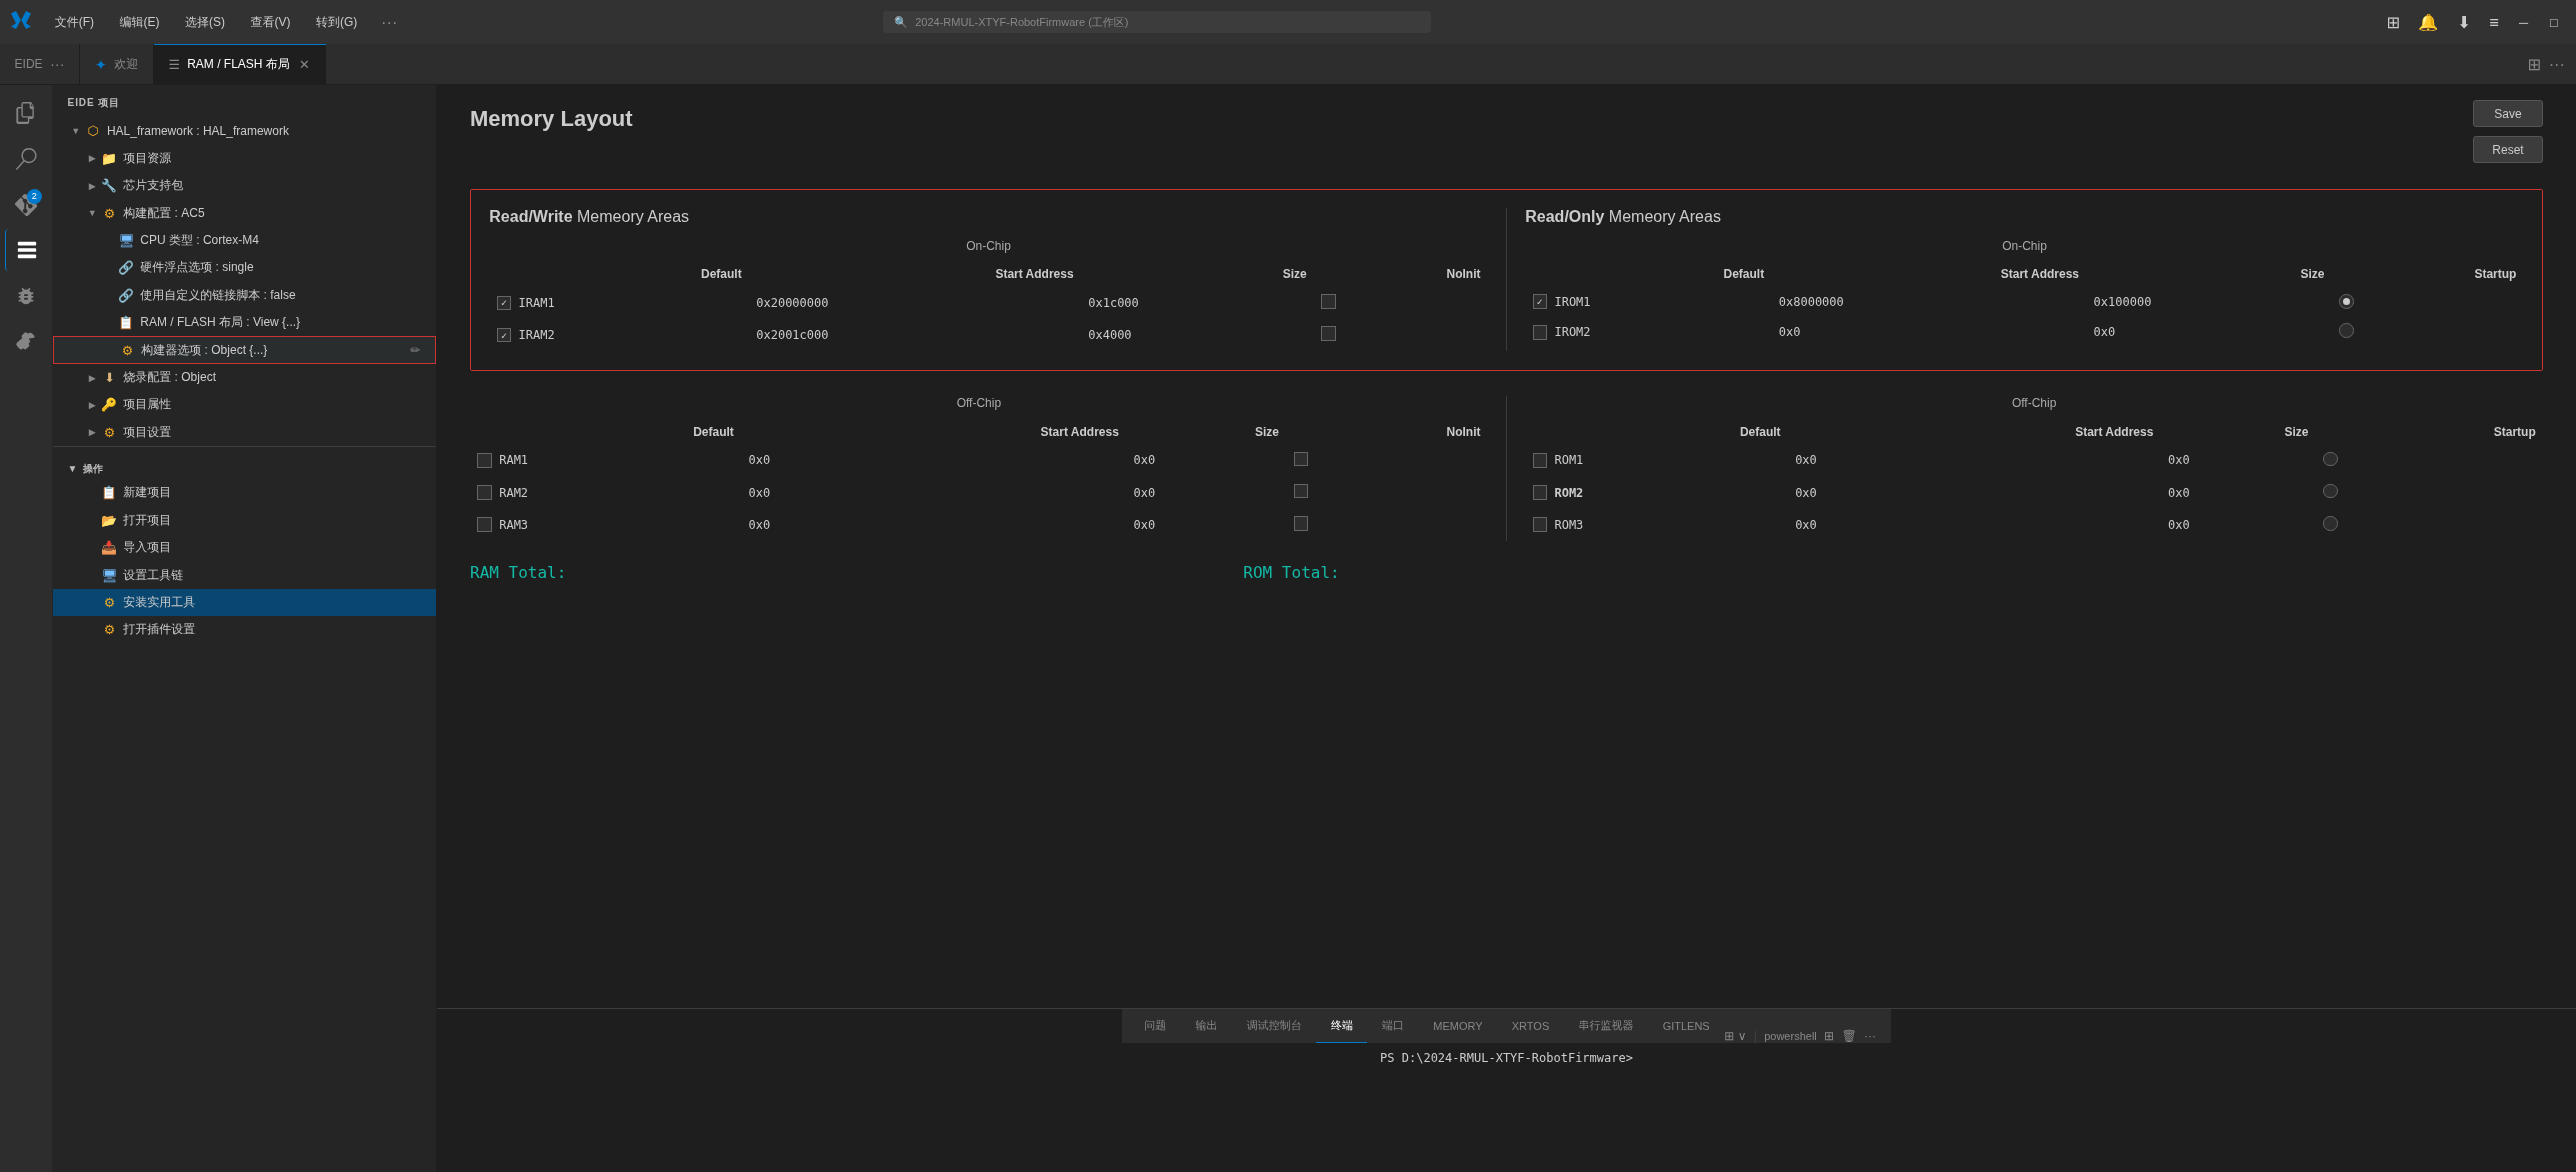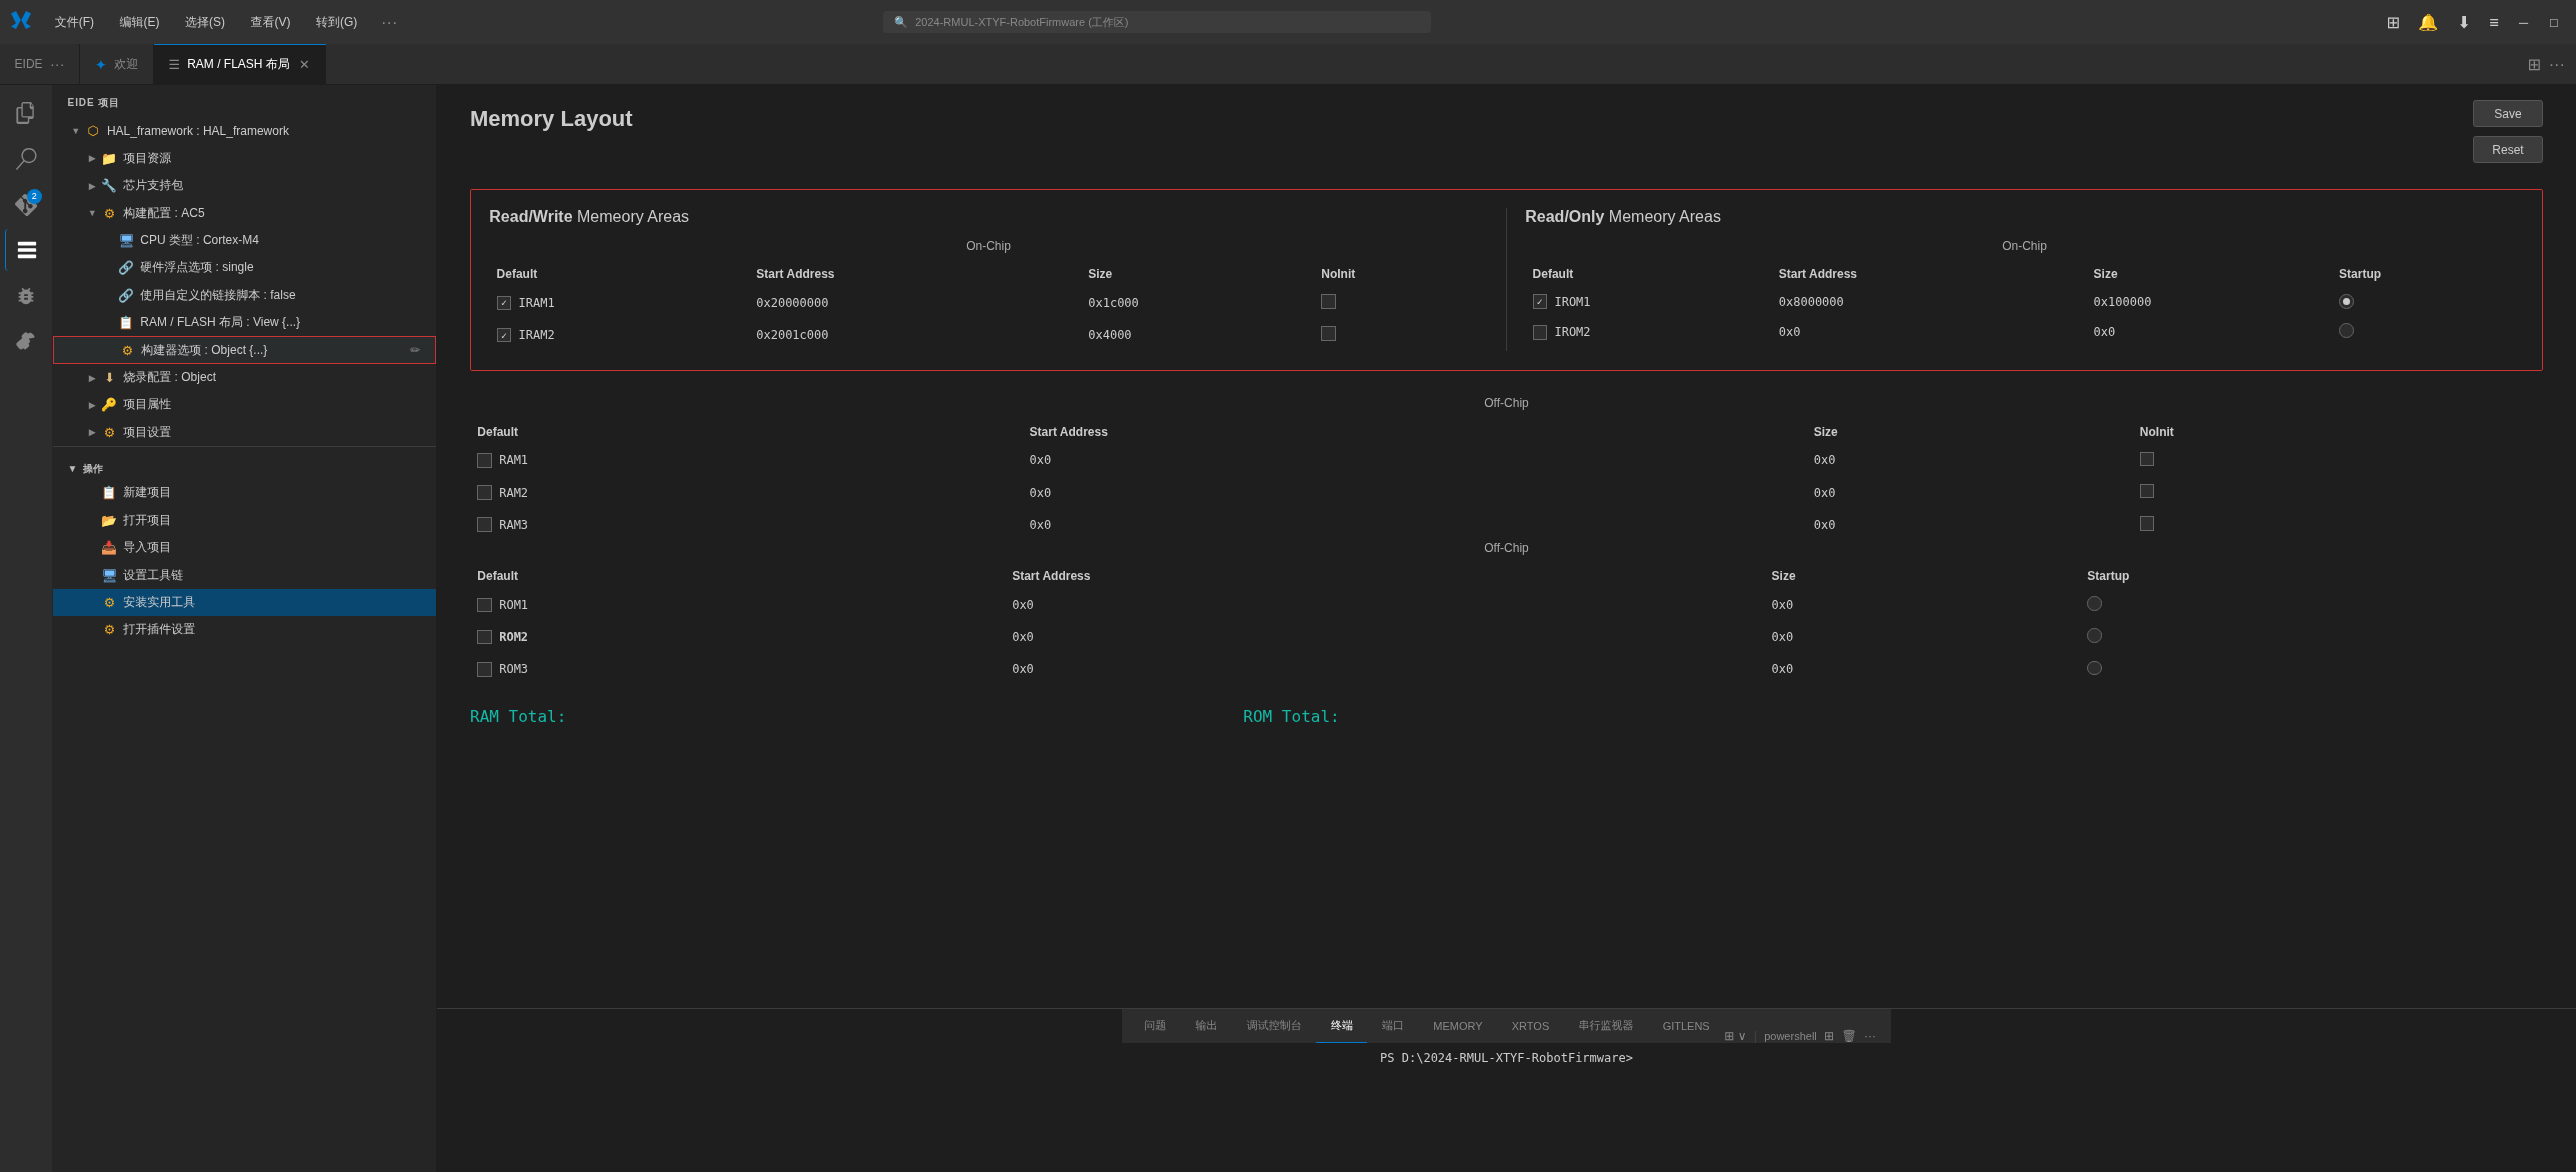--- a/index.html
+++ b/index.html
@@ -346,21 +346,21 @@
       margin-bottom: 9.1px;
     }
 
     .memory-table {
       width: 100%;
       border-collapse: collapse;
     }
     .memory-table th {
       font-weight: 700;
       color: #cccccc;
-      text-align: left;
+      text-align: right;
       padding: 5.5px 7.3px;
       font-size: 12px;
       border-bottom: none;
       margin-top: 46px;
     }
     .memory-table td {
       padding: 7.3px 7.3px;
       font-size: 12px;
       color: #cccccc;
       font-family: 'Consolas', monospace;
@@ -411,21 +411,20 @@
       color: #14b8a6;
       font-family: monospace;
     }
 
     
     .offchip-sections {
       display: flex;
       gap: 0;
       width: 100%;
       margin-top: 7.3px;
-      flex-direction: column;
     }
 
     
     .bottom-panel {
       height: 164px;
       background: #1e1e1e;
       border-top: 0.9px solid #3c3c3c;
       display: flex;
       flex-direction: column;
       align-items: center;

